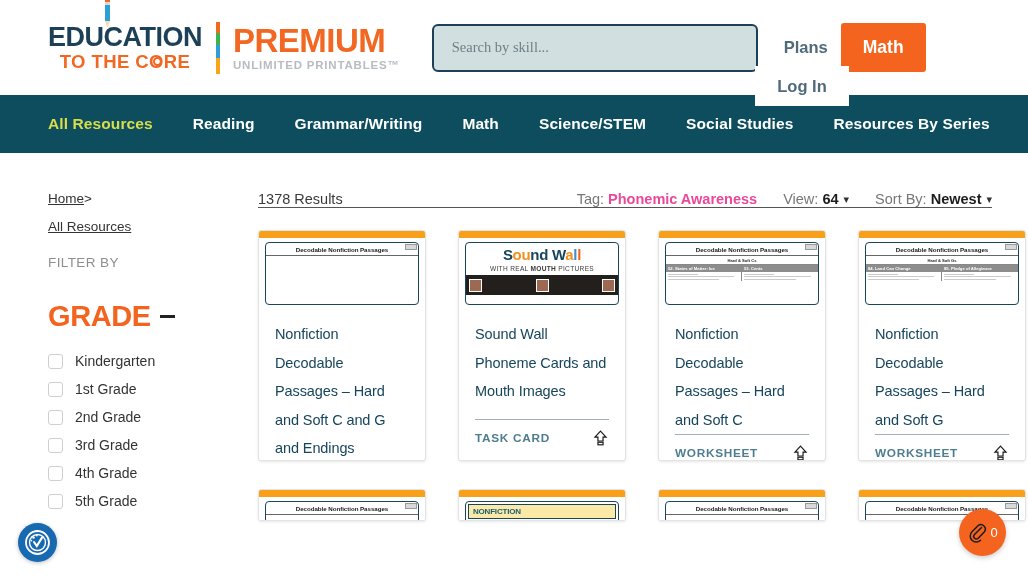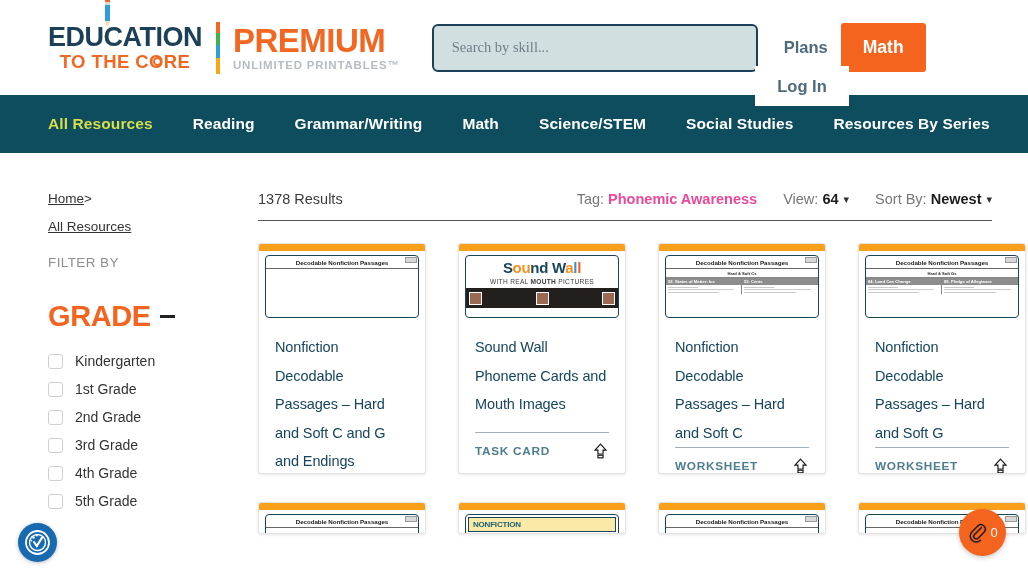--- a/index.html
+++ b/index.html
@@ -141,21 +141,21 @@
   .cb {
     width:15px; height:15px; border:1.6px solid #cfcfcf; border-radius:3px;
     background:#ffffff; flex:0 0 15px;
   }
   .cb-label { font-size:14px; color:#333333; }
 
   
   .main { flex:1 1 auto; padding-left:56px; min-width:0; }
   .results-bar {
     display:flex; align-items:baseline;
-    padding-bottom:13px;
+    padding-bottom:0;
     border-bottom:1.5px solid #555555;
     gap:40px;
   }
   .results-count { font-size:14.5px; color:#3a3a3a; }
   .results-right {
     margin-left:auto; display:flex; align-items:baseline; gap:26px;
   }
   .meta-item { font-size:14.5px; color:#777777; white-space:nowrap; cursor:pointer; }
   .meta-item b { color:#1c1c1c; font-weight:bold; }
   .chev {

